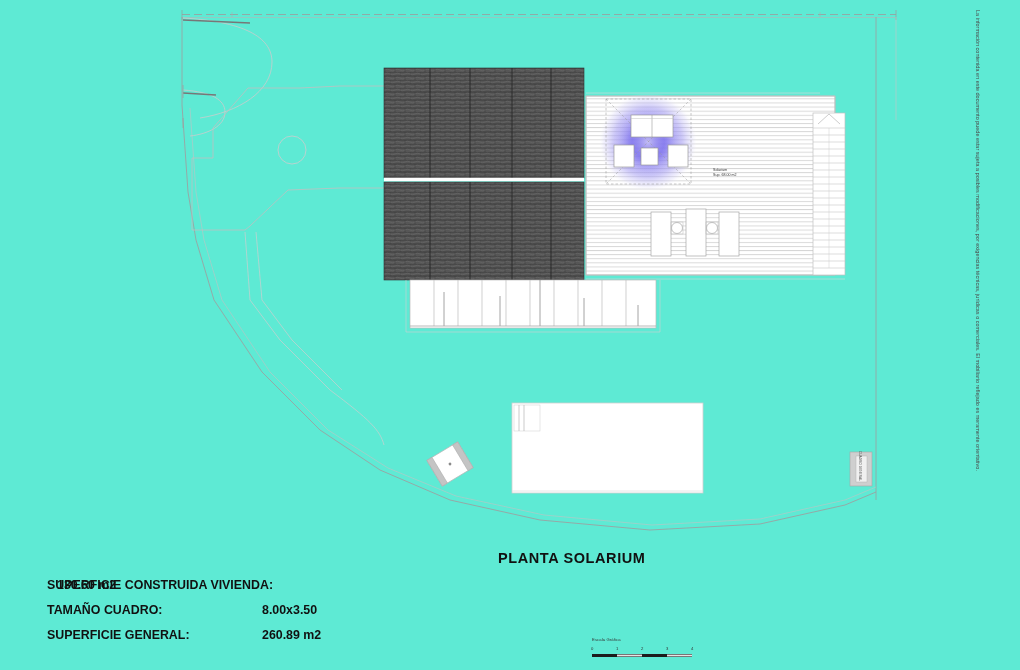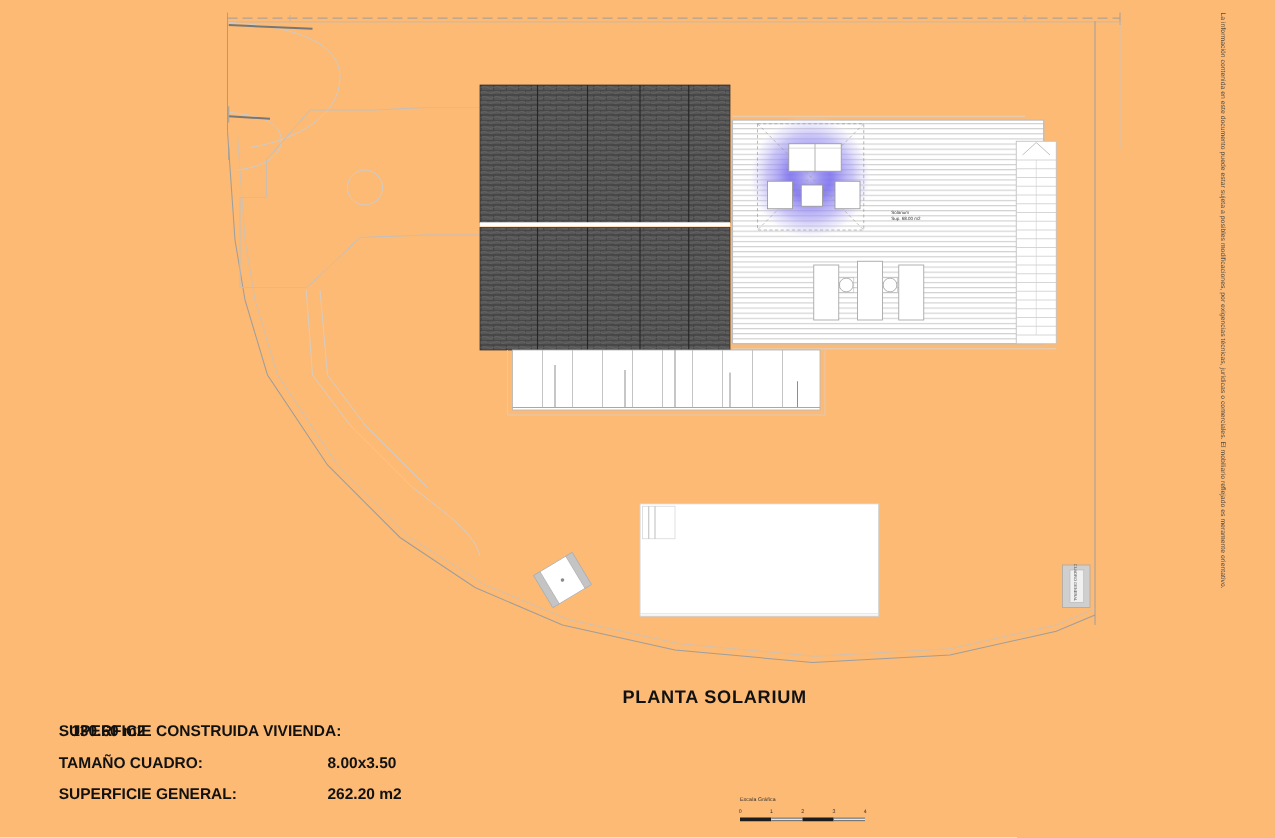--- a/index.html
+++ b/index.html
@@ -7,21 +7,21 @@
     padding: 0;
     background: #ffffff;
   }
   body {
     font-family: "Liberation Sans", sans-serif;
   }
   #page {
     position: relative;
     width: 1020px;
     height: 670px;
-    background: #fdba74;
+    background: #5eead4;
     overflow: hidden;
   }
 
   
   #drawing {
     position: absolute;
     left: 0;
     top: 0;
     width: 1020px;
     height: 670px;
@@ -375,21 +375,21 @@
     <div class="spec-row inline">
       <span class="spec-label">SUPERFICIE CONSTRUIDA VIVIENDA:</span>
       <span class="spec-value" style="left:187px">130.60 m2</span>
     </div>
     <div class="spec-row">
       <span class="spec-label">TAMAÑO CUADRO:</span>
       <span class="spec-value">8.00x3.50</span>
     </div>
     <div class="spec-row">
       <span class="spec-label">SUPERFICIE GENERAL:</span>
-      <span class="spec-value">262.20 m2</span>
+      <span class="spec-value">260.89 m2</span>
     </div>
   </div>
 
   <div class="scalebar">
     <div class="scalebar-caption">Escala Gráfica</div>
     <div class="scalebar-ticks">
       <span style="left:0px">0</span>
       <span style="left:25px">1</span>
       <span style="left:50px">2</span>
       <span style="left:75px">3</span>

